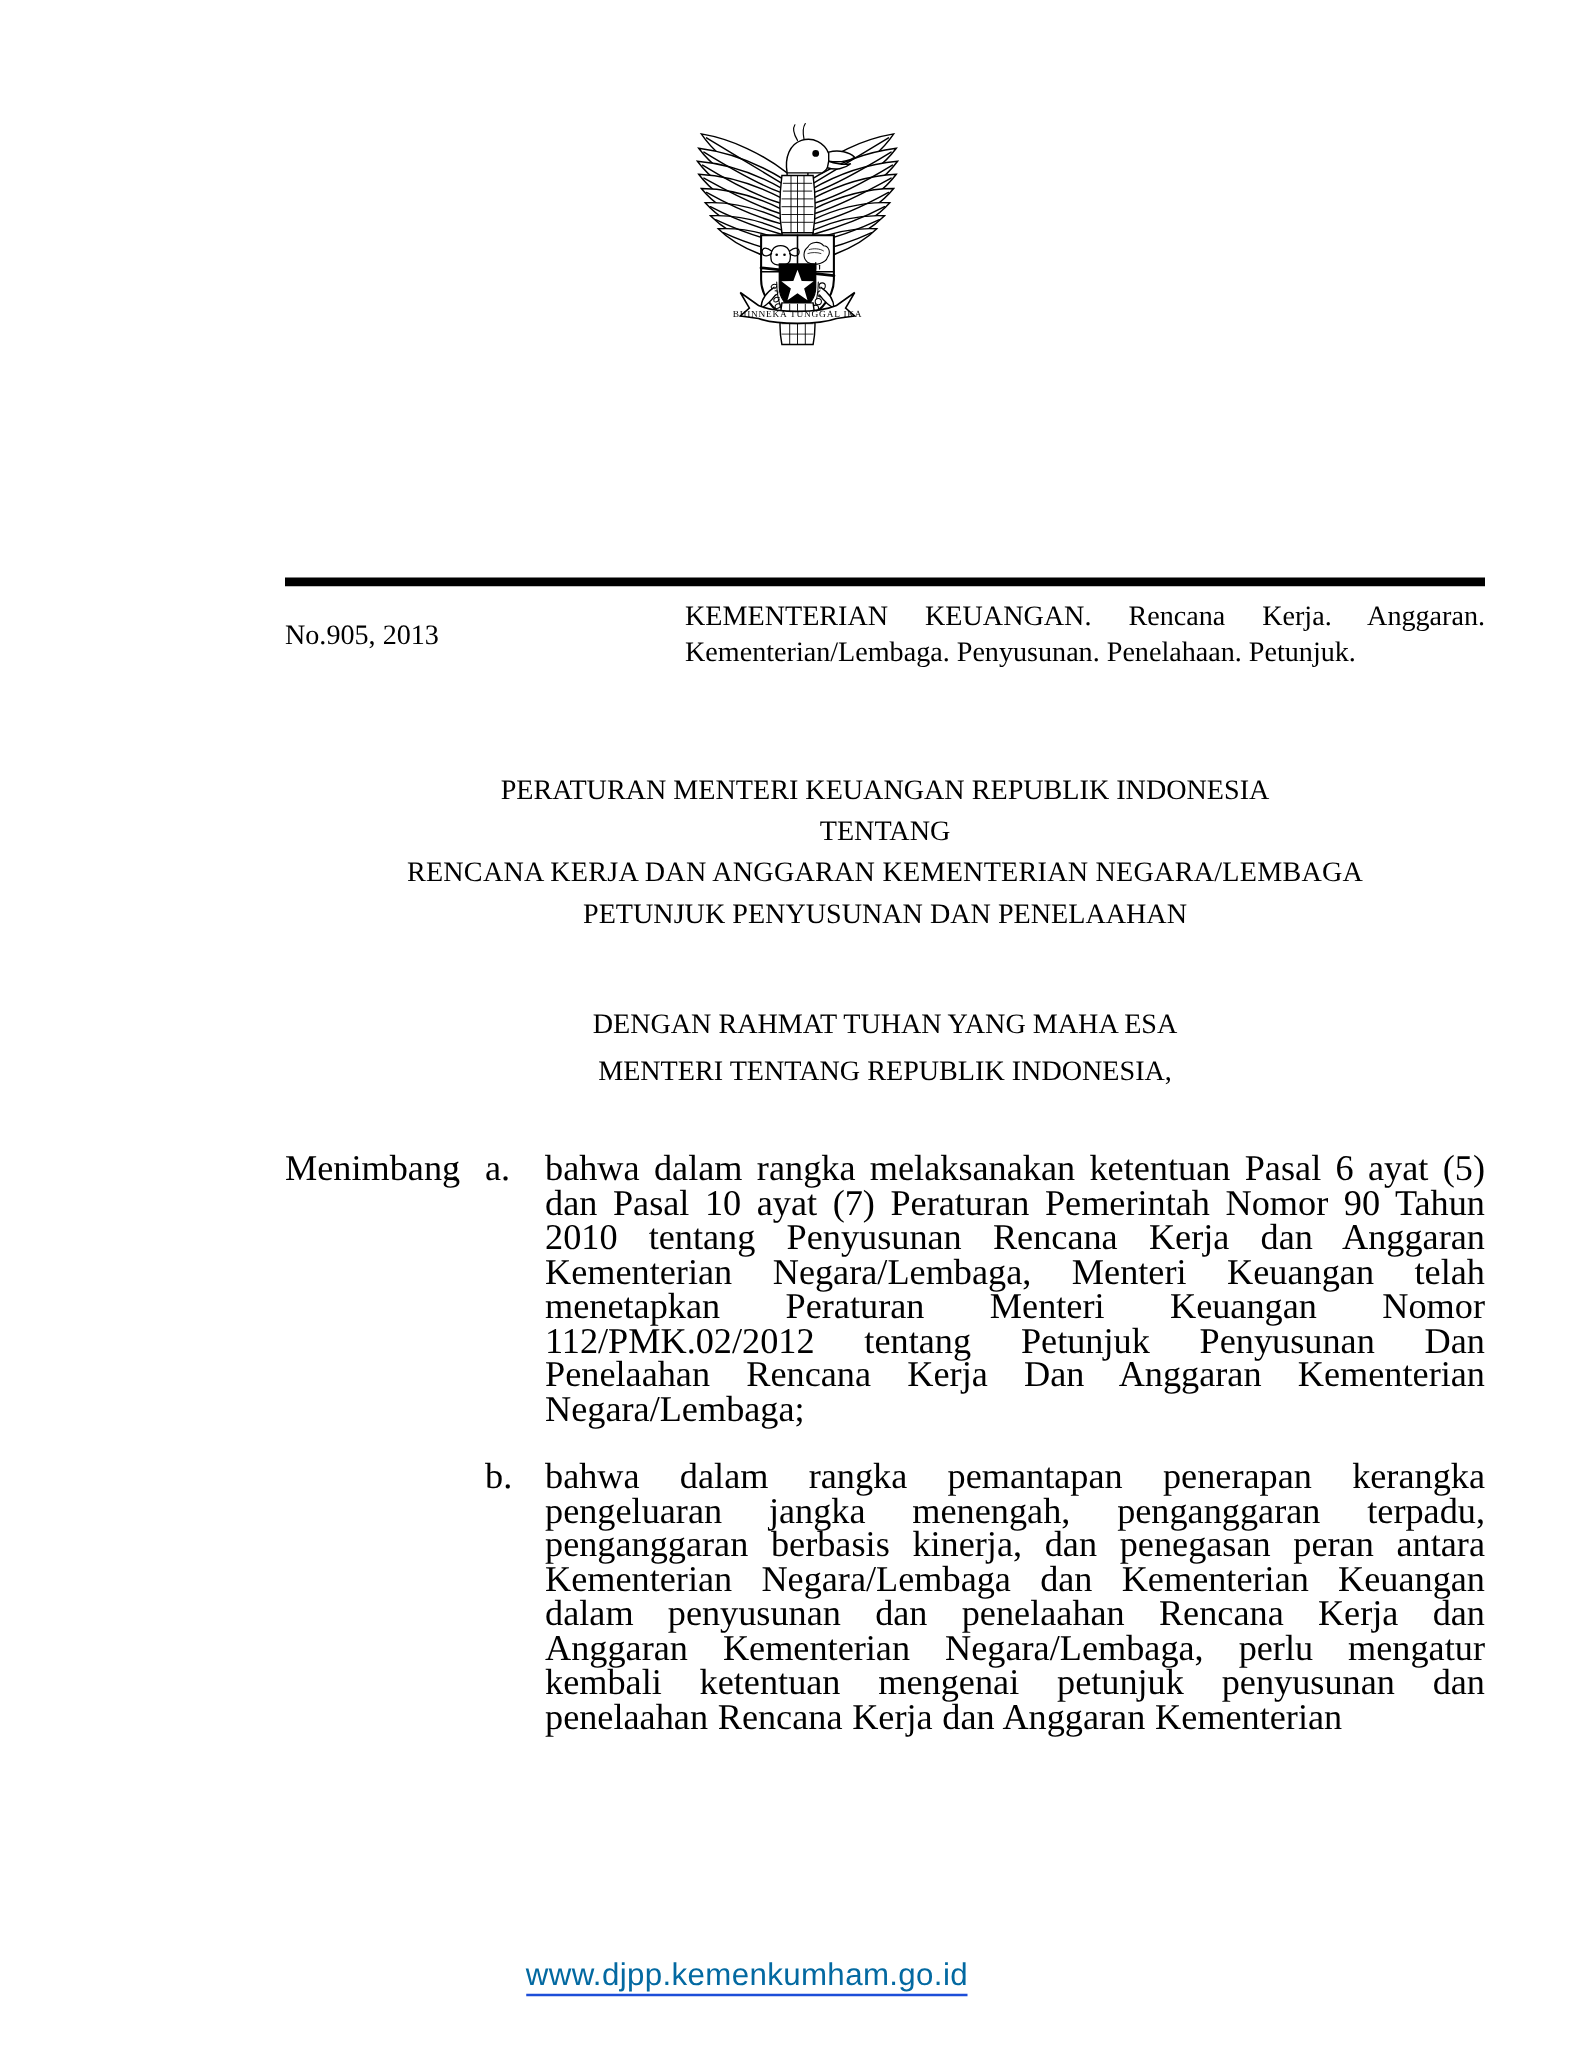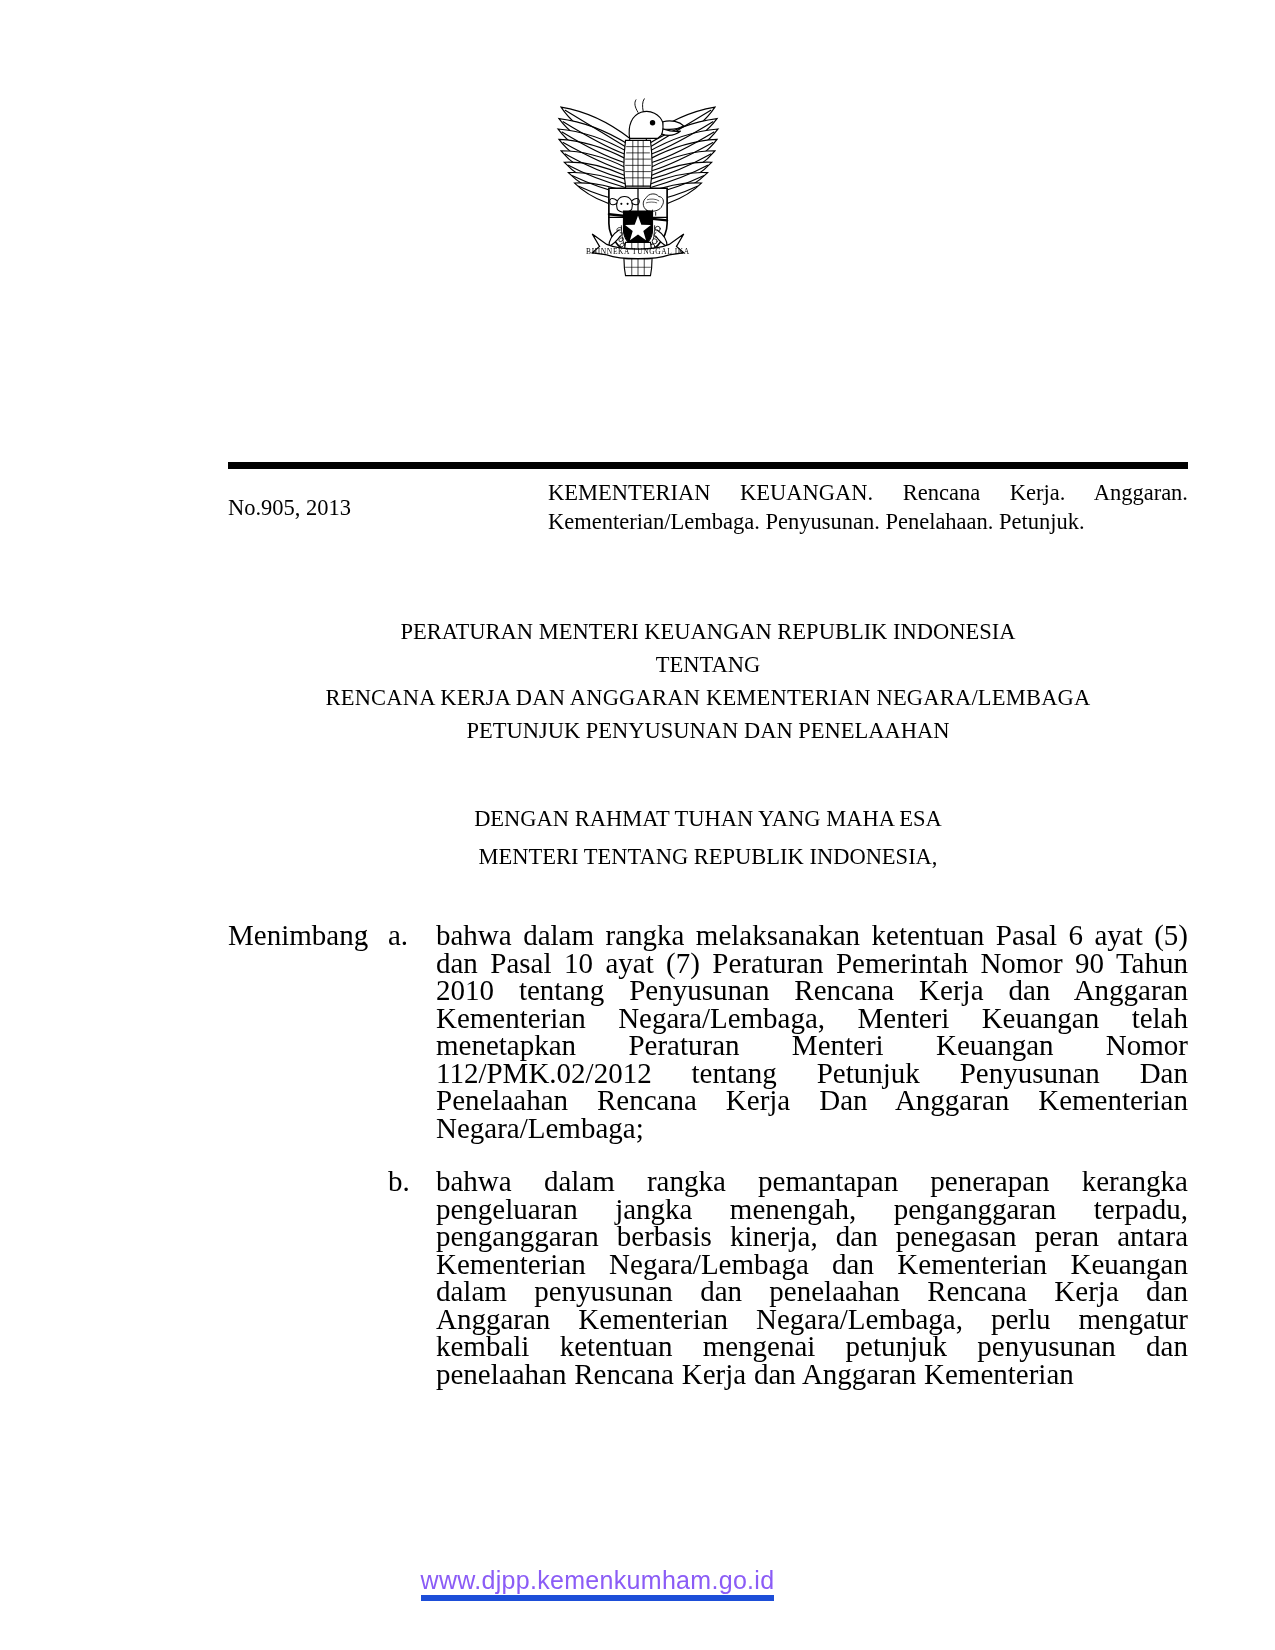--- a/index.html
+++ b/index.html
@@ -149,22 +149,22 @@
     top: 1566px;
     left: 0;
     width: 100%;
     text-align: center;
     padding-right: 80px;
     box-sizing: border-box;
   }
   .watermark span {
     font-family: "Liberation Sans", "DejaVu Sans", sans-serif;
     font-size: 25px;
-    color: #8b5cf6;
-    border-bottom: 6px solid #1d4ed8;
+    color: #0369a1;
+    border-bottom: 2px solid #1d4ed8;
     padding-bottom: 1px;
     letter-spacing: 0.3px;
   }
 </style>
 </head>
 <body>
 
 <div class="page">
 
   <div class="emblem-wrap">

